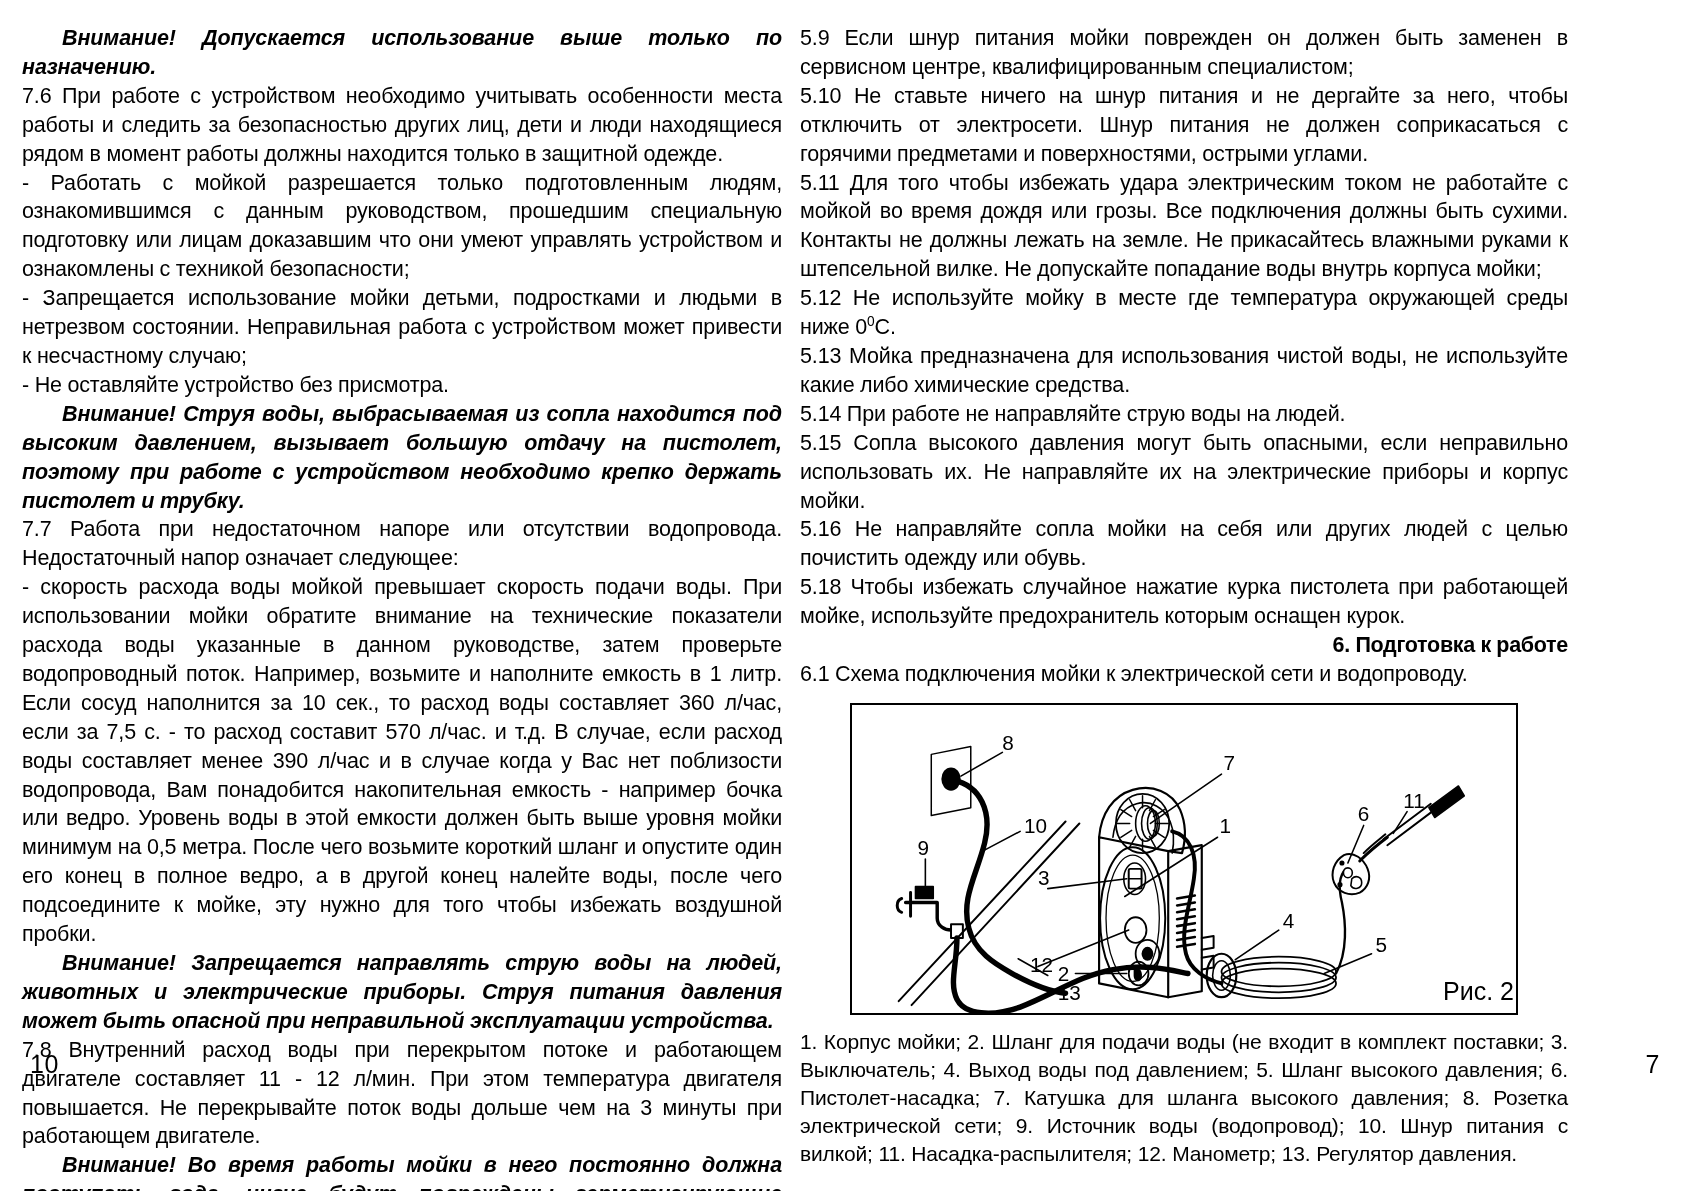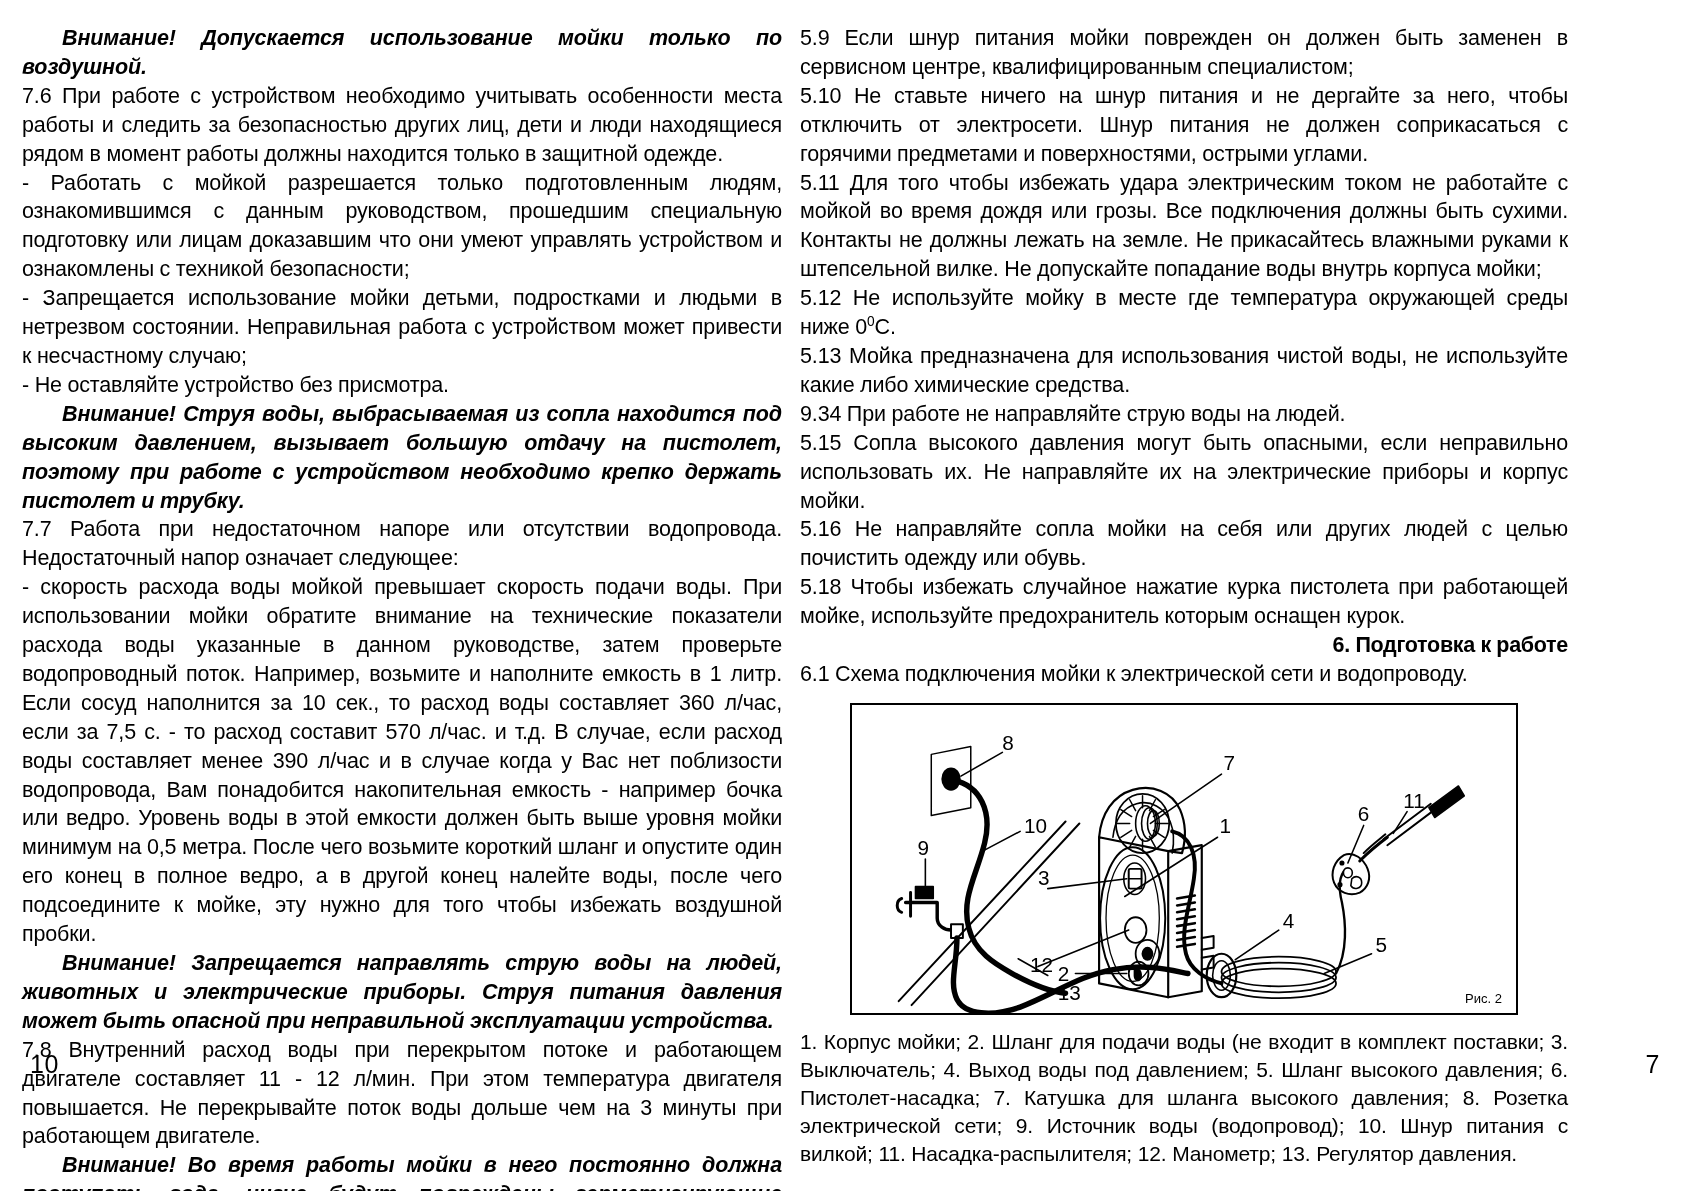--- a/index.html
+++ b/index.html
@@ -71,41 +71,41 @@
     margin: 14px auto 0 auto;
     width: 668px;
     height: 312px;
     border: 2px solid #000;
     background: #fff;
     box-sizing: border-box;
   }
   .figbox svg { display: block; width: 100%; height: 100%; }
   .fig-caption {
     position: absolute;
-    right: 14px;
+    right: 2px;
     bottom: 7px;
-    font-size: 13px;
+    font-size: 25px;
     margin-left: 30px;
   }
   .legend {
     margin-top: 13px;
     font-size: 21px;
     line-height: 1.33;
     text-align: justify;
     text-align-last: left;
     letter-spacing: -0.15px;
   }
 </style>
 </head>
 <body>
 
 <div class="page">
 
   <div class="col col-left">
-    <p class="t warn">Внимание! Допускается использование мойки только по воздушной.</p>
+    <p class="t warn">Внимание! Допускается использование выше только по назначению.</p>
     <p class="t">7.6 При работе с устройством необходимо учитывать особенности места работы и следить за безопасностью других лиц, дети и люди находящиеся рядом в момент работы должны находится только в защитной одежде.</p>
     <p class="t">- Работать с мойкой разрешается только подготовленным людям, ознакомившимся с данным руководством, прошедшим специальную подготовку или лицам доказавшим что они умеют управлять устройством и ознакомлены с техникой безопасности;</p>
     <p class="t">- Запрещается использование мойки детьми, подростками и людьми в нетрезвом состоянии. Неправильная работа с устройством может привести к несчастному случаю;</p>
     <p class="t just-last">- Не оставляйте устройство без присмотра.</p>
     <p class="t warn">Внимание! Струя воды, выбрасываемая из сопла находится под высоким давлением, вызывает большую отдачу на пистолет, поэтому при работе с устройством необходимо крепко держать пистолет и трубку.</p>
     <p class="t">7.7 Работа при недостаточном напоре или отсутствии водопровода. Недостаточный напор означает следующее:</p>
     <p class="t">- скорость расхода воды мойкой превышает скорость подачи воды. При использовании мойки обратите внимание на технические показатели расхода воды указанные в данном руководстве, затем проверьте водопроводный поток. Например, возьмите и наполните емкость в 1 литр. Если сосуд наполнится за 10 сек., то расход воды составляет 360 л/час, если за 7,5 с. - то расход составит 570 л/час. и т.д. В случае, если расход воды составляет менее 390 л/час и в случае когда у Вас нет поблизости водопровода, Вам понадобится накопительная емкость - например бочка или ведро. Уровень воды в этой емкости должен быть выше уровня мойки минимум на 0,5 метра. После чего возьмите короткий шланг и опустите один его конец в полное ведро, а в другой конец налейте воды, после чего подсоедините к мойке, эту нужно для того чтобы избежать воздушной пробки.</p>
     <p class="t warn">Внимание! Запрещается направлять струю воды на людей, животных и электрические приборы. Струя питания давления может быть опасной при неправильной эксплуатации устройства.</p>
     <p class="t">7.8 Внутренний расход воды при перекрытом потоке и работающем двигателе составляет 11 - 12 л/мин. При этом температура двигателя повышается. Не перекрывайте поток воды дольше чем на 3 минуты при работающем двигателе.</p>
     <p class="t warn">Внимание! Во время работы мойки в него постоянно должна поступать вода, иначе будут повреждены герметизирующие кольца.</p>
@@ -113,21 +113,21 @@
   </div>
 
   <div class="pageno pageno-left">10</div>
 
   <div class="col col-right">
     <p class="t">5.9 Если шнур питания мойки поврежден он должен быть заменен в сервисном центре, квалифицированным специалистом;</p>
     <p class="t">5.10 Не ставьте ничего на шнур питания и не дергайте за него, чтобы отключить от электросети. Шнур питания не должен соприкасаться с горячими предметами и поверхностями, острыми углами.</p>
     <p class="t">5.11 Для того чтобы избежать удара электрическим током не работайте с мойкой во время дождя или грозы. Все подключения должны быть сухими. Контакты не должны лежать на земле. Не прикасайтесь влажными руками к штепсельной вилке. Не допускайте попадание воды внутрь корпуса мойки;</p>
     <p class="t just-last"><span>5.12 Не используйте мойку в месте где температура окружающей среды ниже 0</span><sup class="deg">0</sup><span>C.</span></p>
     <p class="t">5.13 Мойка предназначена для использования чистой воды, не используйте какие либо химические средства.</p>
-    <p class="t just-last">9.34 При работе не направляйте струю воды на людей.</p>
+    <p class="t just-last">5.14 При работе не направляйте струю воды на людей.</p>
     <p class="t">5.15 Сопла высокого давления могут быть опасными, если неправильно использовать их. Не направляйте их на электрические приборы и корпус мойки.</p>
     <p class="t">5.16 Не направляйте сопла мойки на себя или других людей с целью почистить одежду или обувь.</p>
     <p class="t">5.18 Чтобы избежать случайное нажатие курка пистолета при работающей мойке, используйте предохранитель которым оснащен курок.</p>
     <p class="t head">6. Подготовка к работе</p>
     <p class="t just-last">6.1 Схема подключения мойки к электрической сети и водопроводу.</p>
 
     <div class="figbox">
       <svg viewBox="0 0 668 312" xmlns="http://www.w3.org/2000/svg">
         <g fill="none" stroke="#000" stroke-width="1.6" stroke-linecap="round" stroke-linejoin="round">
 

